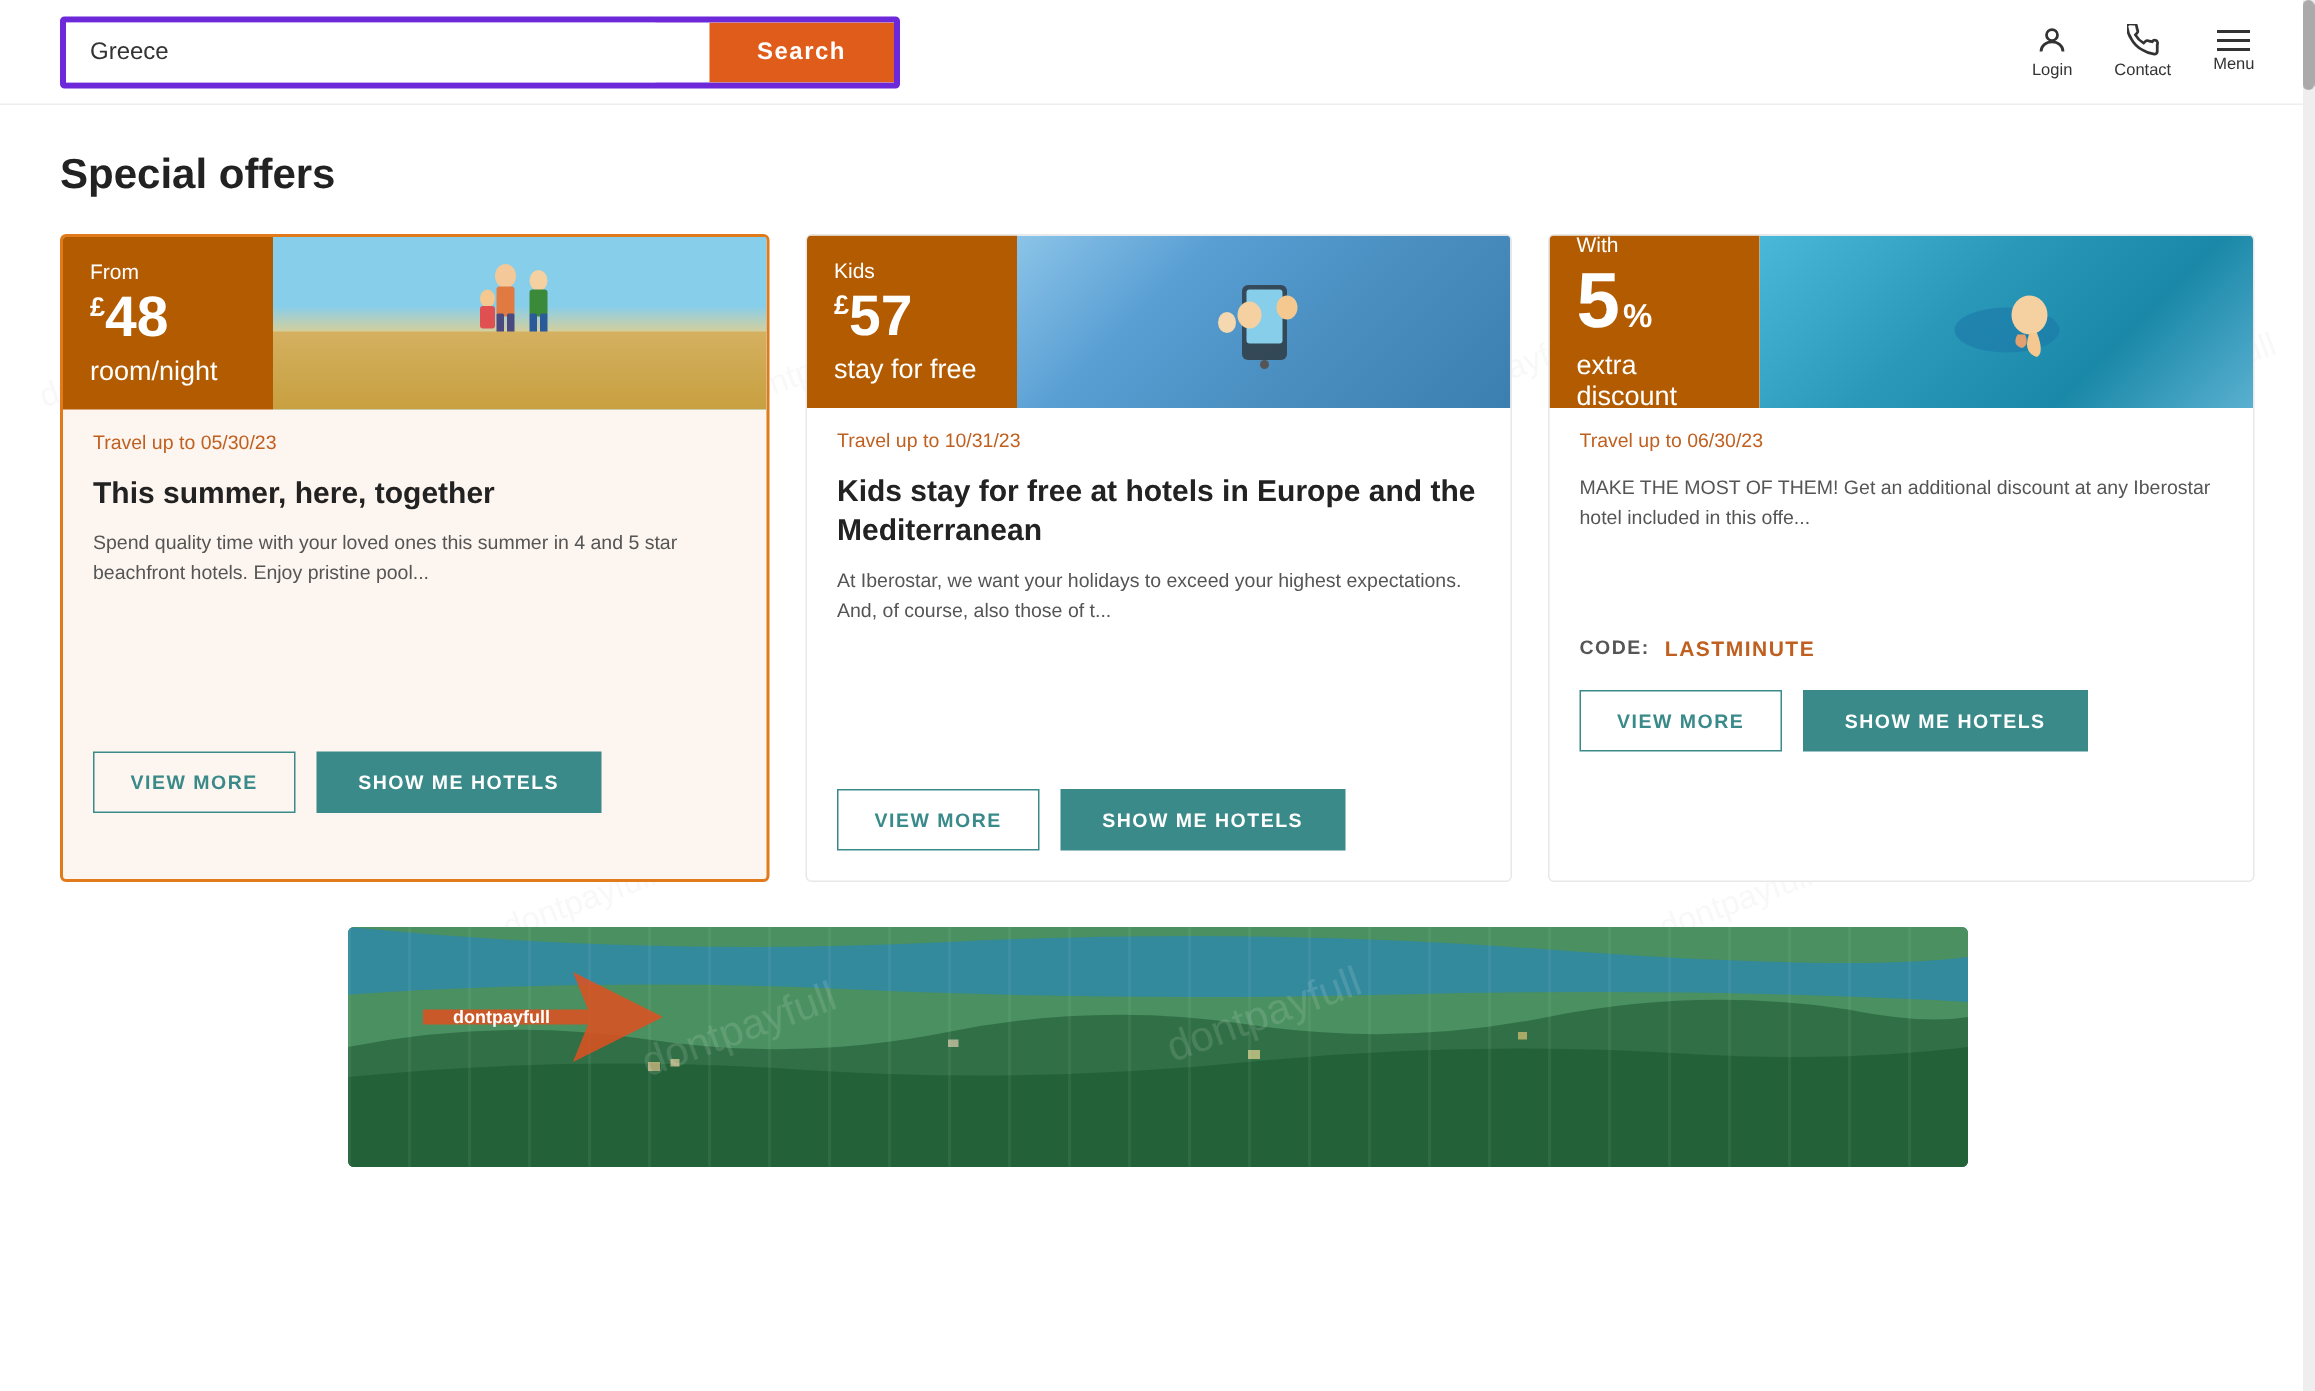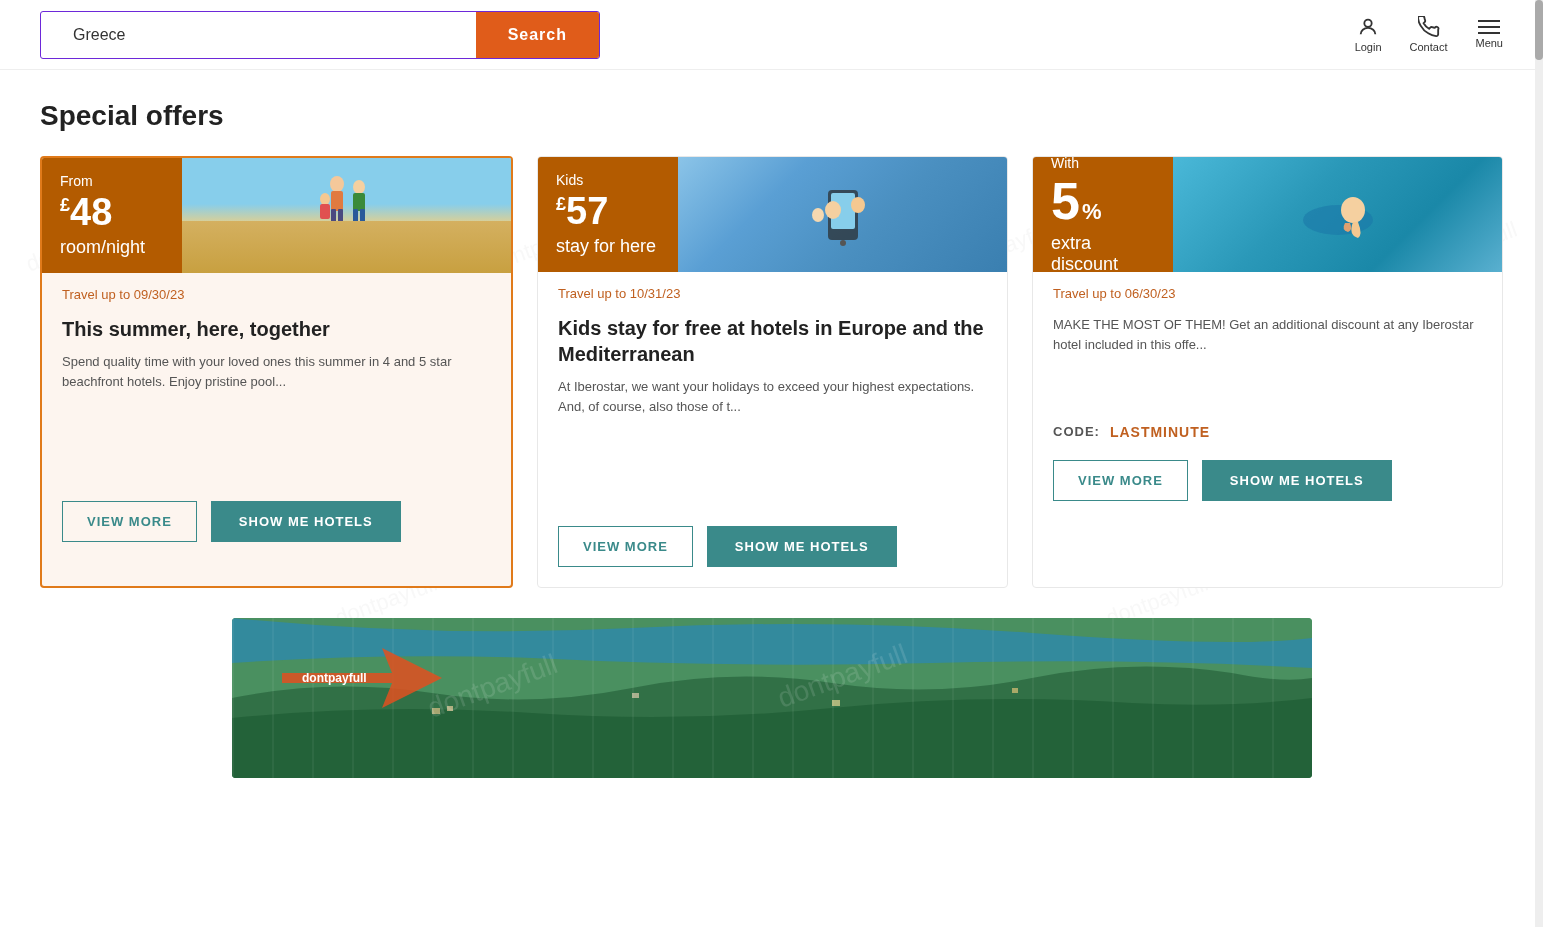--- a/index.html
+++ b/index.html
@@ -18,25 +18,24 @@
       display: flex;
       flex-direction: column;
       align-items: center;
       margin-right: 30px;
       min-width: 180px;
     }
     .search-bar {
       display: flex;
       flex: 1;
       max-width: 560px;
-      border: 1px solid #6d28d9;
+      border: 4px solid #6d28d9;
       border-radius: 3px;
       overflow: hidden;
       height: 48px;
-      padding-left: 16px;
     }
     .search-input {
       flex: 1;
       padding: 0 16px;
       font-size: 16px;
       border: none;
       outline: none;
       color: #333;
     }
     .search-button {
@@ -436,39 +435,39 @@
                 <rect x="46" y="24" width="12" height="18" fill="#3a8a3a" rx="2"></rect>
                 <rect x="46" y="40" width="5" height="13" fill="#2a5a9a" rx="1"></rect>
                 <rect x="53" y="40" width="5" height="13" fill="#2a5a9a" rx="1"></rect>
                 <ellipse cx="18" cy="30" rx="5" ry="6" fill="#f5c890"></ellipse>
                 <rect x="13" y="35" width="10" height="15" fill="#e05050" rx="2"></rect>
               </svg>
             </div>
           </div>
         </div>
         <div class="card-body">
-          <div class="card-travel-date">Travel up to 09/30/23</div>
+          <div class="card-travel-date">Travel up to 05/30/23</div>
           <div class="card-title">This summer, here, together</div>
           <div class="card-desc">Spend quality time with your loved ones this summer in 4 and 5 star beachfront hotels. Enjoy pristine pool...</div>
           <div style="height:80px;"></div>
           <div class="card-buttons">
             <button class="btn-view-more">VIEW MORE</button>
             <button class="btn-show-hotels">Show me hotels</button>
           </div>
         </div>
       </div>
 
       <div class="card">
         <div class="card-top">
           <div class="card-badge">
             <span class="badge-label">Kids</span>
             <span class="badge-price">
               <sup>£</sup><span>57</span>
             </span>
-            <span class="badge-sub">stay for here</span>
+            <span class="badge-sub">stay for free</span>
           </div>
           <div class="card-image">
             <div class="family-img">
               <svg style="position:absolute;top:50%;left:50%;transform:translate(-50%,-50%)" width="80" height="70" viewBox="0 0 80 70">
                 <rect x="25" y="10" width="30" height="50" rx="4" fill="#2a2a2a" opacity="0.7"></rect>
                 <rect x="28" y="13" width="24" height="36" rx="2" fill="#87ceeb"></rect>
                 <circle cx="40" cy="63" r="3" fill="#555"></circle>
                 <ellipse cx="30" cy="30" rx="8" ry="9" fill="#f5d0a0"></ellipse>
                 <ellipse cx="55" cy="25" rx="7" ry="8" fill="#f5c890"></ellipse>
                 <ellipse cx="15" cy="35" rx="6" ry="7" fill="#f5d8b0"></ellipse>

